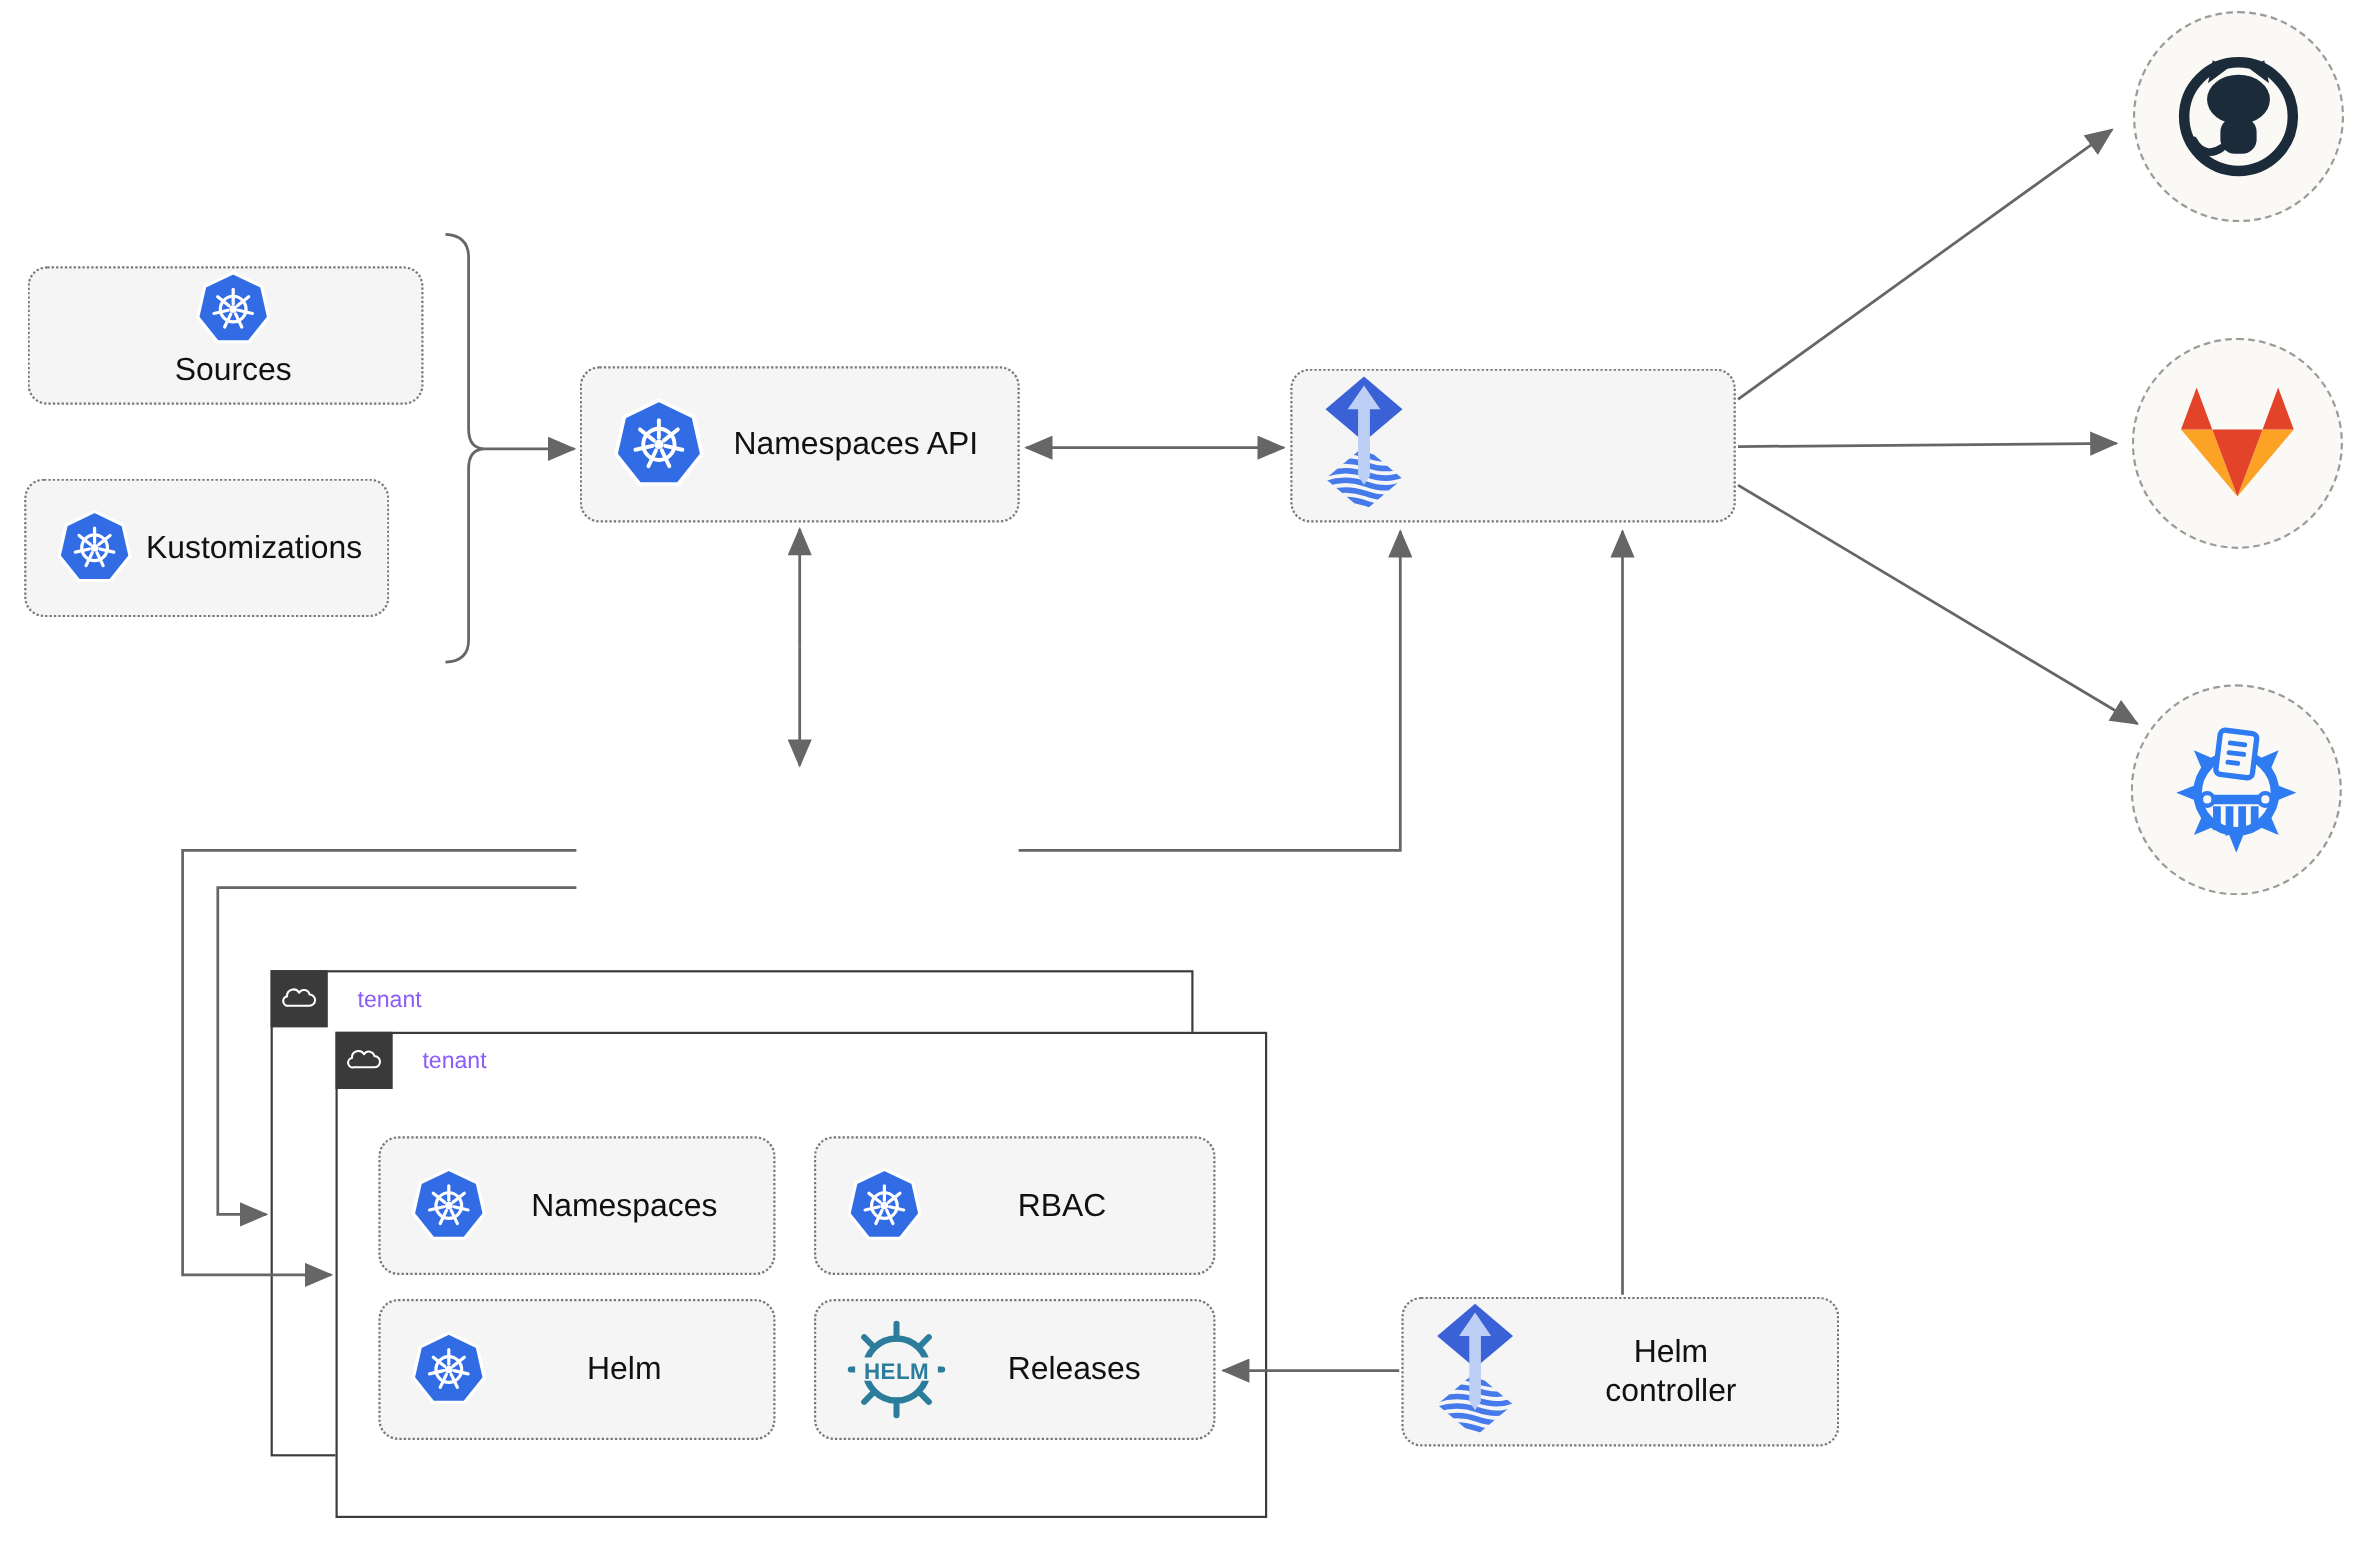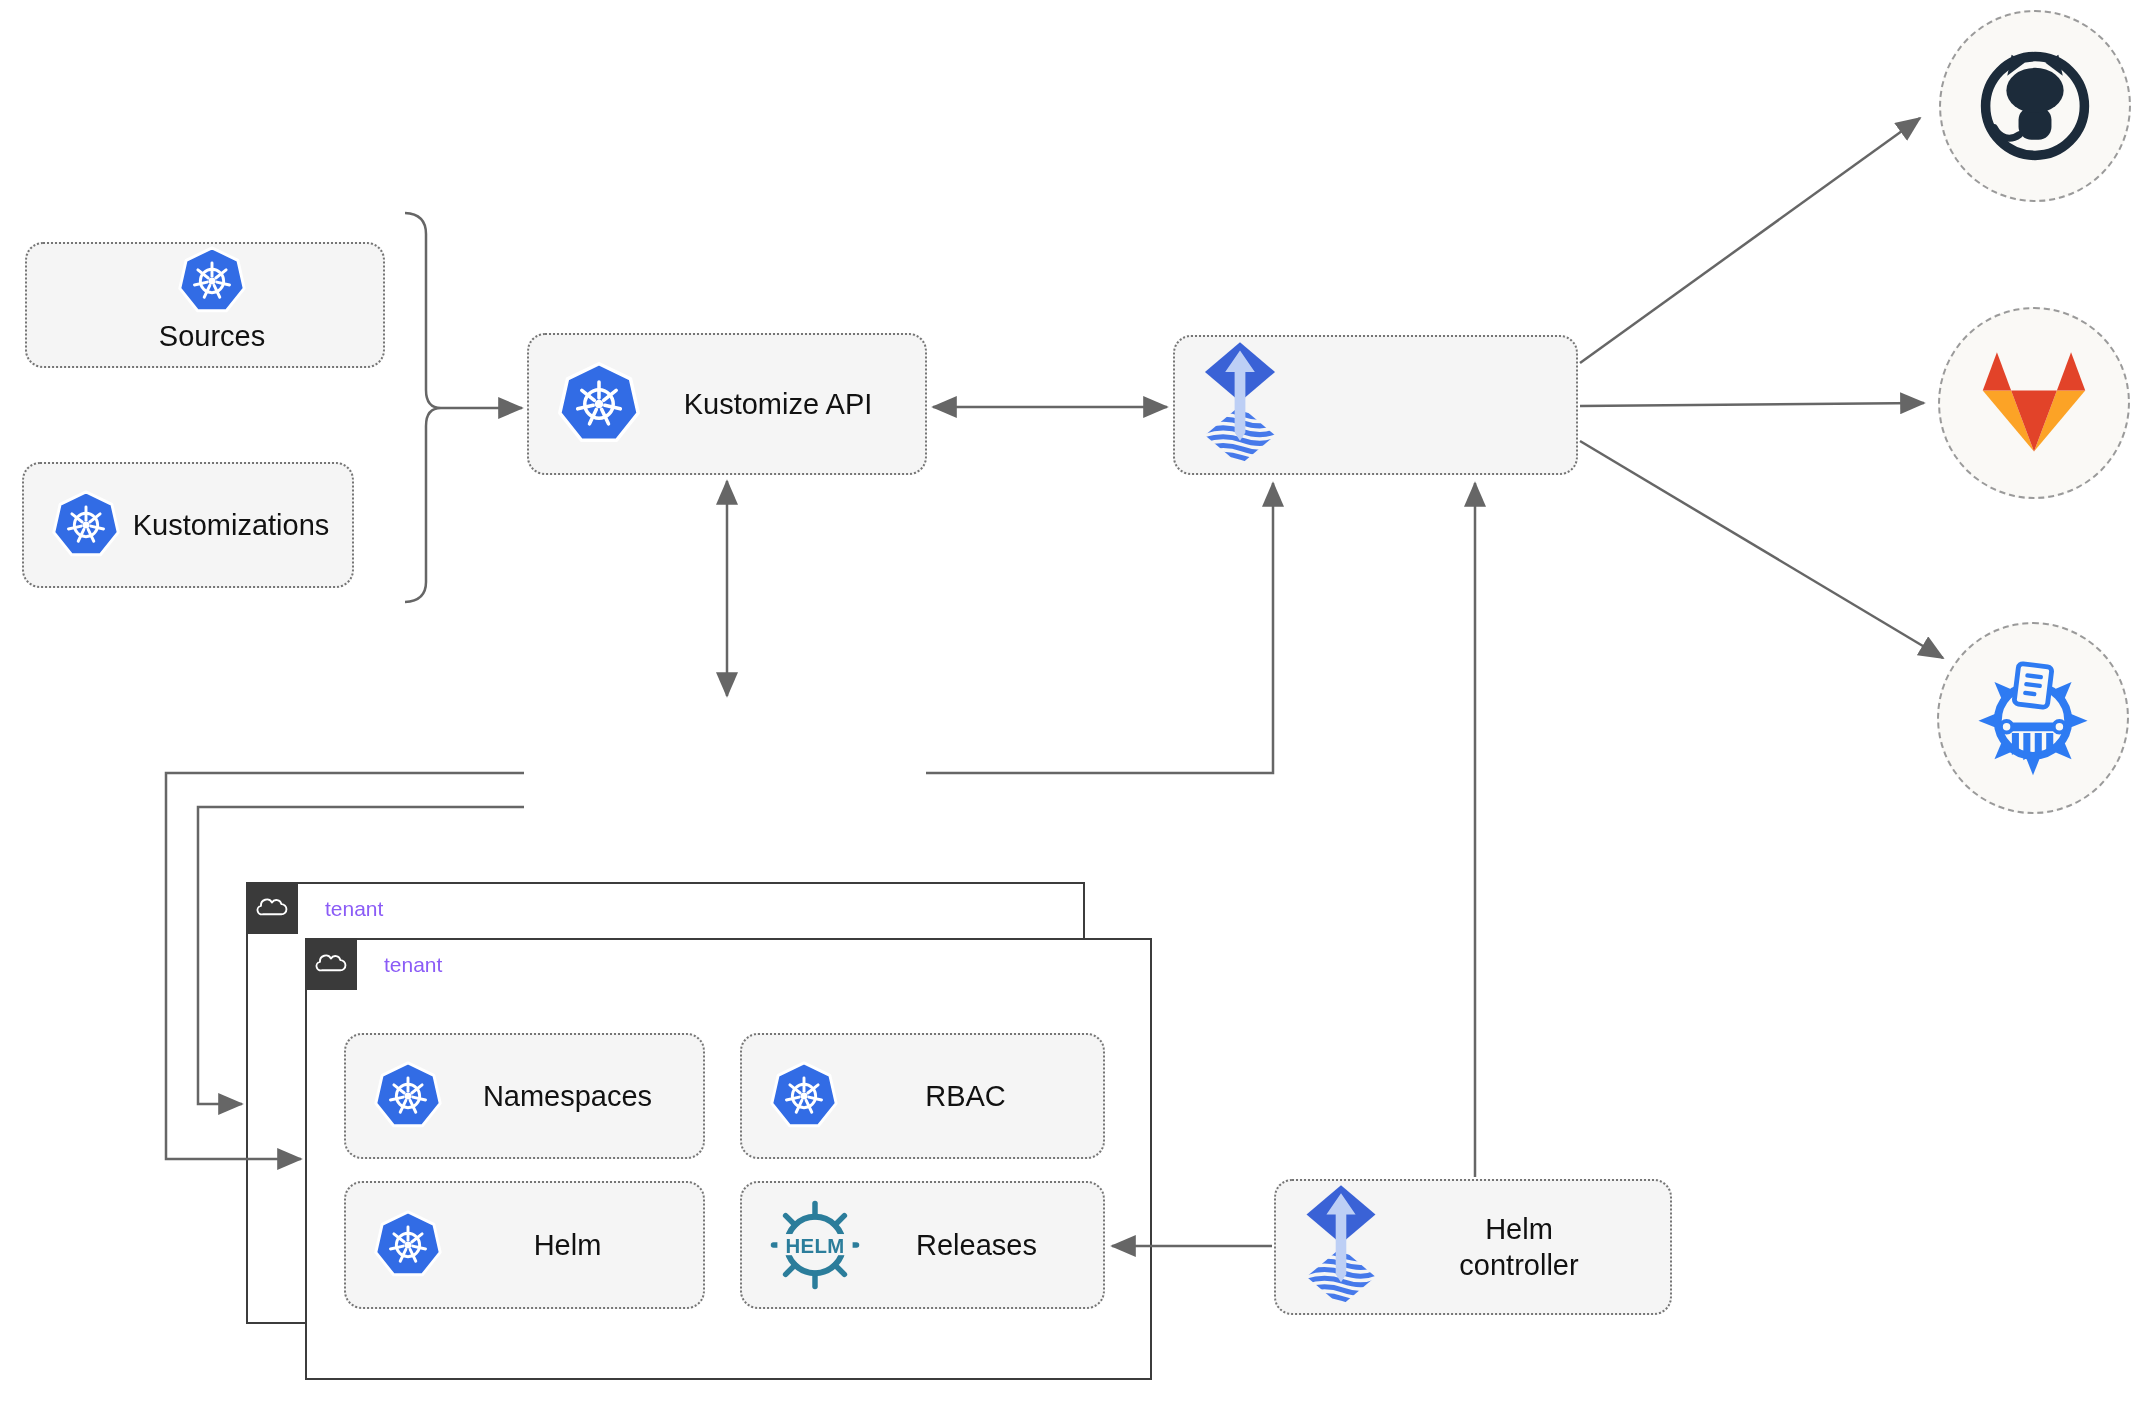--- a/index.html
+++ b/index.html
@@ -28,21 +28,21 @@
     padding-left:26px;padding-right:12px;
   }
   .node .label{
     flex:1;text-align:center;
     font-size:29px;line-height:1.25;color:#111;
   }
   .node .label.wrap{max-width:190px;margin:0 auto;}
   .icon{flex:0 0 auto;display:block;}
   
   .n-sources        {left:25px;  top:242px;  width:360px; height:126px;flex-direction:column;}
-  .n-kustomizations {left:22px;  top:462px;  width:332px; height:126px;align-items:center;}
+  .n-kustomizations {left:22px;  top:435px;  width:332px; height:126px;align-items:center;}
   .n-kubeapi        {left:527px; top:333px;  width:400px; height:142px;}
   .n-source-ctrl    {left:1173px;top:335px;  width:405px; height:140px;}
   .n-kustomize-ctrl {left:525px; top:703px;  width:398px; height:139px;}
   .n-helm-ctrl      {left:1274px;top:1179px; width:398px; height:136px;}
   .n-namespaces     {left:344px; top:1033px; width:361px; height:126px; z-index:5;}
   .n-rbac           {left:740px; top:1033px; width:365px; height:126px; z-index:5;}
   .n-crds           {left:344px; top:1181px; width:361px; height:128px; z-index:5;}
   .n-releases       {left:740px; top:1181px; width:365px; height:128px; z-index:5;}
   
   .tenant{
@@ -219,21 +219,21 @@
     <svg class="icon" width="72" height="74" viewBox="0 0 74 76">
         <use href="#sym-k8s"></use>
       </svg>
     <span class="label">Kustomizations</span>
   </div>
 
   <div class="node n-kubeapi">
     <svg class="icon" width="88" height="90" viewBox="0 0 74 76">
         <use href="#sym-k8s"></use>
       </svg>
-    <span class="label">Kustomize API</span>
+    <span class="label">Namespaces API</span>
   </div>
 
   <div class="node n-source-ctrl">
     <svg class="icon" width="78" height="128" viewBox="0 0 110 190">
         <use href="#sym-flux"></use>
       </svg>
   </div>
 
 
   <div class="node n-helm-ctrl">

